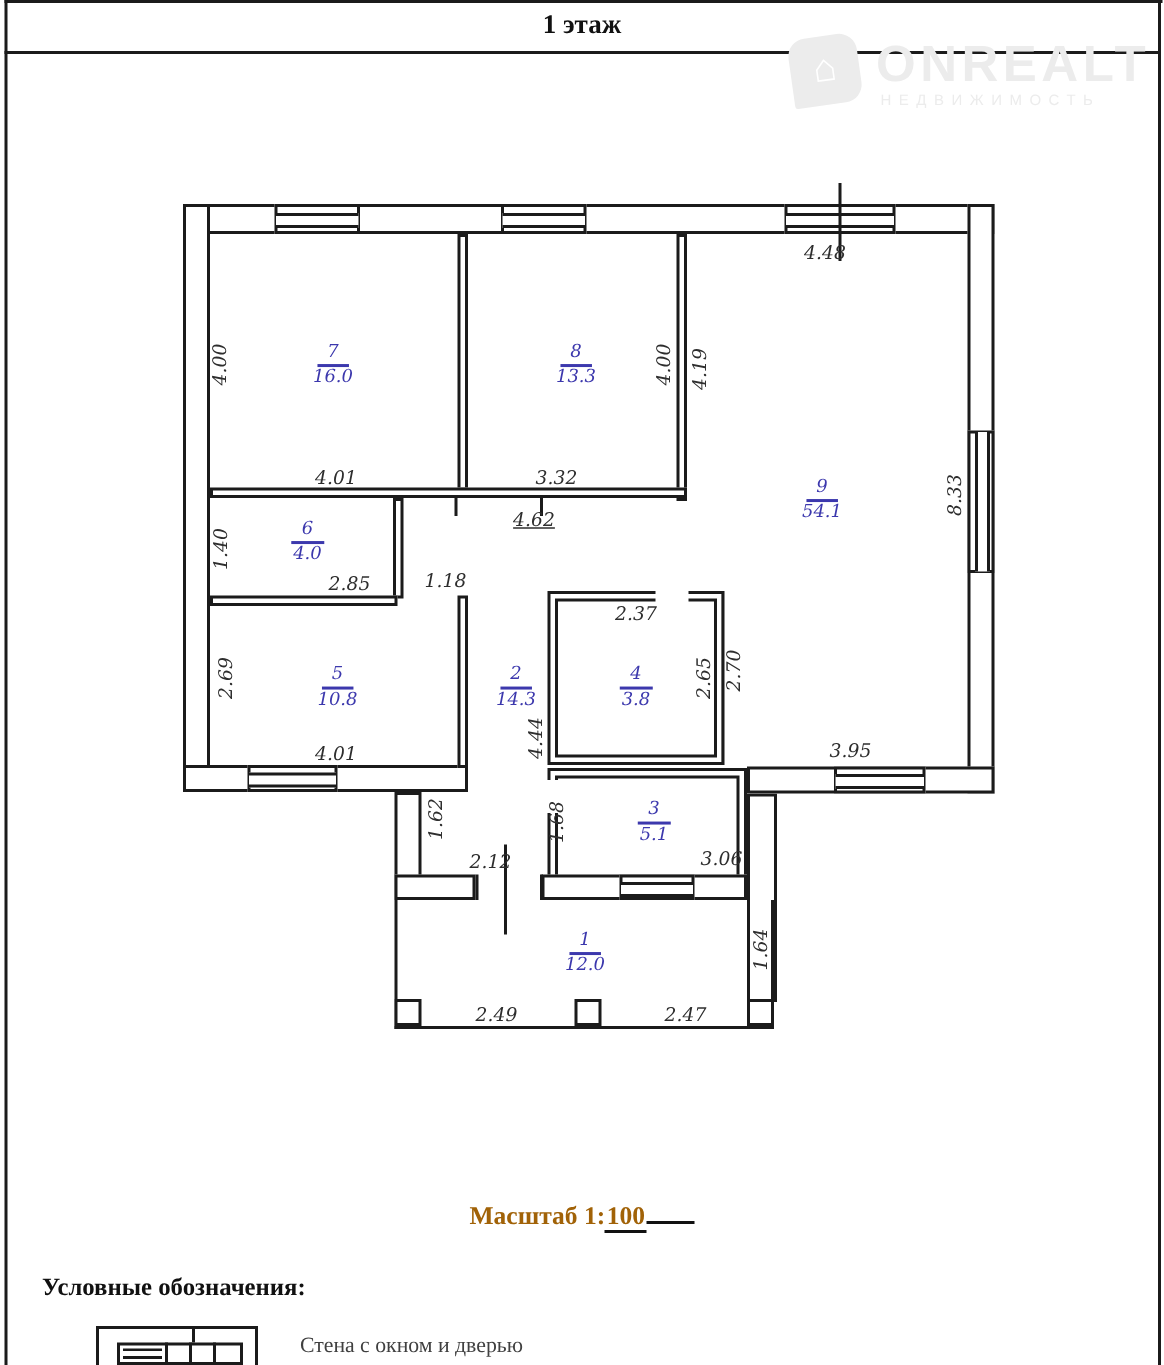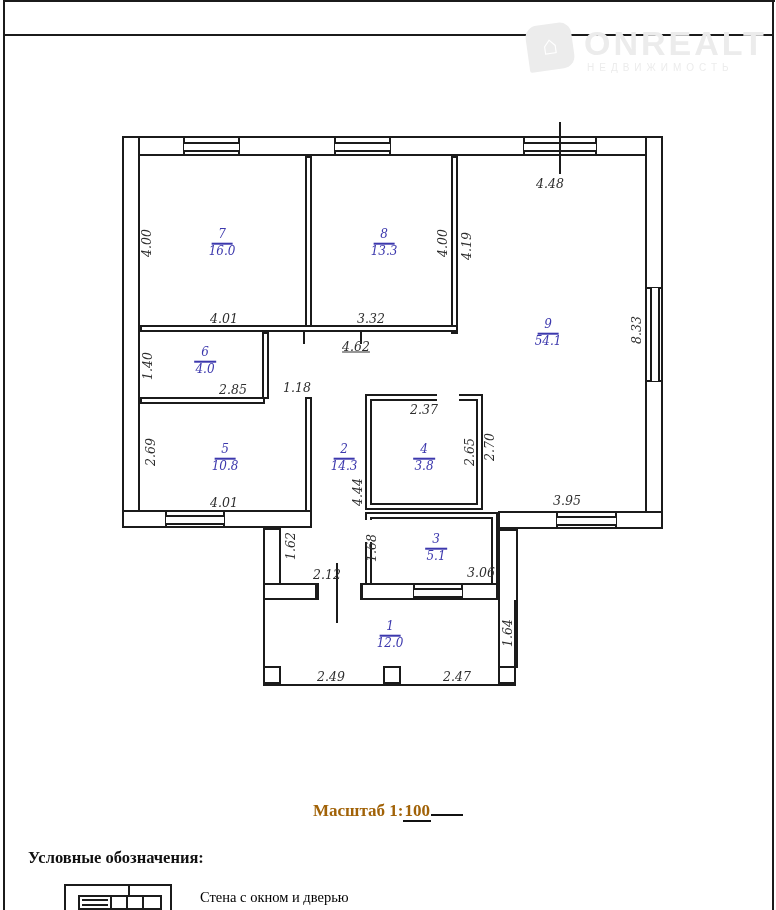--- a/index.html
+++ b/index.html
@@ -34,33 +34,34 @@
         border-radius:12px 12px 12px 2px;transform:rotate(-8deg);}
   .wm-pin span{position:absolute;left:0;right:0;top:7px;text-align:center;font-size:26px;color:#fff;}
   .wm-brand{position:absolute;left:584px;top:24px;font-family:"Liberation Sans",sans-serif;
         font-weight:bold;font-size:34px;letter-spacing:3px;color:var(--wm);}
   .wm-sub{position:absolute;left:587px;top:62px;font-family:"Liberation Sans",sans-serif;
         font-size:10px;letter-spacing:5px;color:var(--wm);}
   .scale{position:absolute;left:0;right:0;top:801px;text-align:center;font-weight:bold;font-size:17px;color:#a16207;}
   .scale .u{border-bottom:2px solid #111;padding:0 1px;}
   .scale .uext{display:inline-block;width:32px;border-bottom:2px solid #111;}
   .legend-h{position:absolute;left:28px;top:848px;font-weight:bold;font-size:16.5px;color:#111;}
-  .legend-t{position:absolute;left:200px;top:889px;font-size:14.5px;color:#000000;}
+  .legend-t{position:absolute;left:200px;top:889px;font-size:14.5px;color:#404040;}
   .hatch{position:absolute;background:repeating-linear-gradient(to bottom,var(--line) 0 2px,#fff 2px 5px);}
 </style>
 </head>
 <body>
 
 <div class="page">
 
   <div class="ln" style="left:3px;top:0;width:772px;height:2px;"></div>
   <div class="ln" style="left:3px;top:0;width:2px;height:910px;"></div>
   <div class="ln" style="left:772px;top:0;width:2px;height:910px;"></div>
   <div class="ln" style="left:3px;top:34px;width:771px;height:2px;"></div>
 
+  <div class="title">1 этаж</div>
 
   <div class="wm-pin">
       <span>⌂</span>
     </div>
   <div class="wm-brand">ONREALT</div>
   <div class="wm-sub">НЕДВИЖИМОСТЬ</div>
 
   <div class="dbox" style="left:365px;top:394px;width:118px;height:116px;"></div>
   <div class="dbox" style="left:365px;top:512px;width:133px;height:88px;"></div>
   <div class="gap" style="left:437px;top:392px;width:22px;height:10px;"></div>
@@ -108,21 +109,21 @@
   <div id="labels">
       <div class="room-label" style="left: 222px; top: 243px;"><span class="num">7</span><span class="area">16.0</span></div>
       <div class="room-label" style="left: 384px; top: 243px;"><span class="num">8</span><span class="area">13.3</span></div>
       <div class="room-label" style="left: 548px; top: 333px;"><span class="num">9</span><span class="area">54.1</span></div>
       <div class="room-label" style="left: 205px; top: 361px;"><span class="num">6</span><span class="area">4.0</span></div>
       <div class="room-label" style="left: 225px; top: 458px;"><span class="num">5</span><span class="area">10.8</span></div>
       <div class="room-label" style="left: 344px; top: 458px;"><span class="num">2</span><span class="area">14.3</span></div>
       <div class="room-label" style="left: 424px; top: 458px;"><span class="num">4</span><span class="area">3.8</span></div>
       <div class="room-label" style="left: 436px; top: 548px;"><span class="num">3</span><span class="area">5.1</span></div>
       <div class="room-label" style="left: 390px; top: 635px;"><span class="num">1</span><span class="area">12.0</span></div>
-      <div class="dim" style="left: 550px; top: 168px; margin-top: 15px;">4.48</div>
+      <div class="dim" style="left: 550px; top: 168px;">4.48</div>
       <div class="dim v" style="left: 146px; top: 243px;">4.00</div>
       <div class="dim" style="left: 224px; top: 318px;">4.01</div>
       <div class="dim" style="left: 371px; top: 318px;">3.32</div>
       <div class="dim" style="left: 356px; top: 346px; text-decoration: underline;">4.62</div>
       <div class="dim v" style="left: 442px; top: 243px;">4.00</div>
       <div class="dim v" style="left: 466px; top: 246px;">4.19</div>
       <div class="dim v" style="left: 636px; top: 330px;">8.33</div>
       <div class="dim v" style="left: 147px; top: 366px;">1.40</div>
       <div class="dim" style="left: 233px; top: 389px;">2.85</div>
       <div class="dim" style="left: 297px; top: 387px;">1.18</div>

